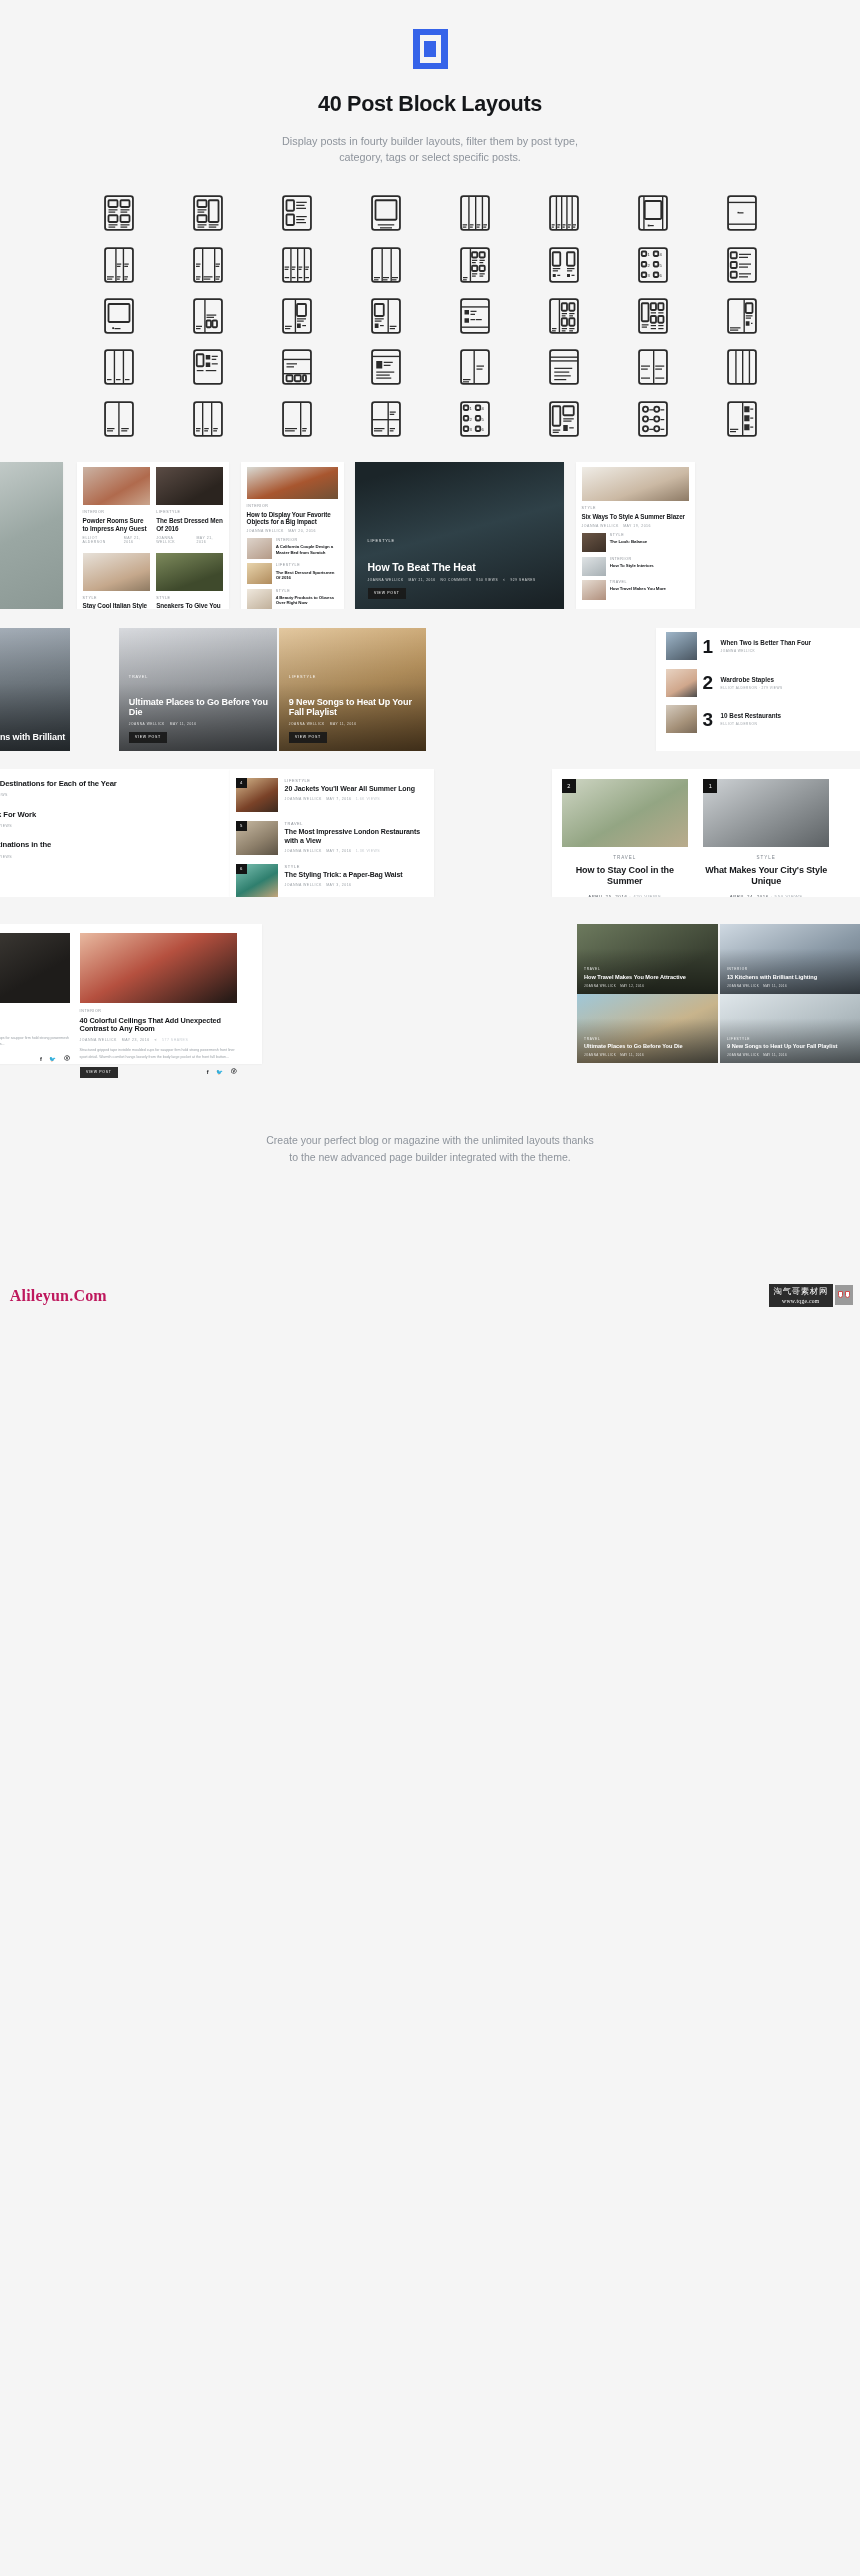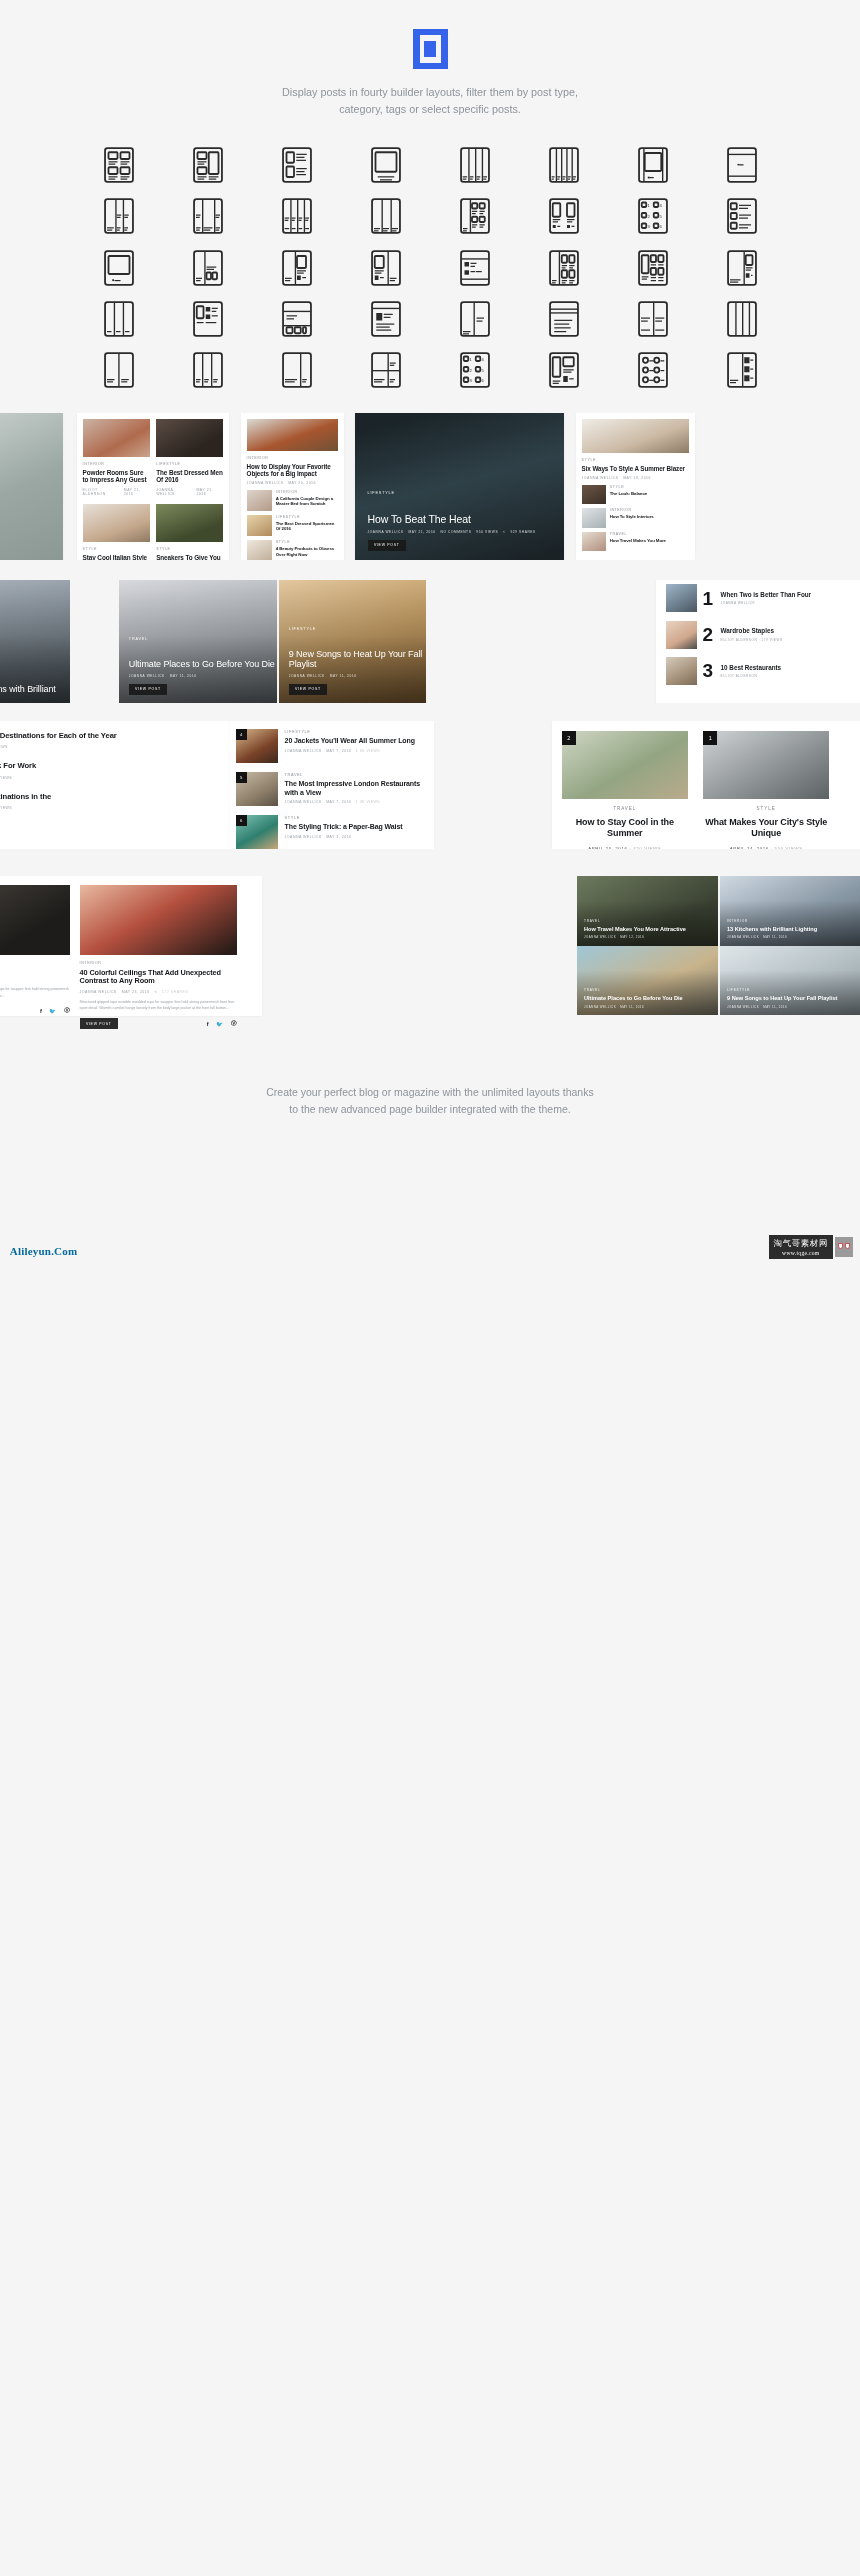--- a/index.html
+++ b/index.html
@@ -58,21 +58,21 @@
   .meta-cat { font-size: 3.6px; letter-spacing: 0.6px; color: #8a8f96; text-transform: uppercase; }
   .meta-line { font-size: 3.5px; letter-spacing: 0.5px; color: #9aa0a6; text-transform: uppercase; }
   .art-title { font-weight: 700; color: #15171a; line-height: 1.18; letter-spacing: -0.1px; }
 
   
   .band2 { height: 123px; margin-top: 19.5px; }
   .hero-tile { position: absolute; top: 0; height: 123px; overflow: hidden; }
   .hero-tile .shade { position:absolute; inset:0; background: linear-gradient(to top, rgba(0,0,0,.55) 0%, rgba(0,0,0,.12) 55%, rgba(0,0,0,0) 100%); }
   .tile-txt { position: absolute; left: 9.8px; bottom: 8.4px; color:#fff; z-index:2; }
   .tile-cat { font-size: 3.8px; letter-spacing: 0.8px; text-transform: uppercase; opacity:.92; }
-  .tile-title { font-size: 9px; font-weight: 400; line-height: 1.18; margin-top: 18px; letter-spacing:-0.1px; }
+  .tile-title { font-size: 9px; font-weight: 700; line-height: 1.18; margin-top: 18px; letter-spacing:-0.1px; }
   .tile-meta { font-size: 3.2px; letter-spacing:0.6px; text-transform:uppercase; opacity:.8; margin-top:4.2px; }
   .btn-view {
     display:inline-block; margin-top: 5.6px; background: rgba(25,25,25,.92); color:#fff;
     font-size: 3.5px; letter-spacing: 0.7px; padding: 3.5px 6.3px; text-transform: uppercase;
   }
 
   
   .rank-panel { position:absolute; top:0; background:#fff; height:123px; box-shadow:0 0.7px 2.1px rgba(0,0,0,.06); }
   .rank-row { display:flex; align-items:center; gap:5.6px; padding: 4.2px 0 0 9.8px; }
   .rank-thumb { width: 31px; height: 28px; flex:none; }
@@ -111,21 +111,21 @@
   .mt-cat { font-size:3.2px; letter-spacing:0.7px; text-transform:uppercase; opacity:.9; }
   .mt-title { font-size:5.6px; font-weight:700; line-height:1.2; margin-top:2.8px; }
   .mt-meta { font-size:2.9px; letter-spacing:0.5px; text-transform:uppercase; opacity:.82; margin-top:2.8px; }
 
   
   .footer { padding: 36px 0 0; text-align:center; }
   .footer-title { font-size: 16px; font-weight:700; color:#15171a; letter-spacing:-0.2px; }
   .footer-sub { margin: 18px auto 0; max-width: 328px; font-size:10.5px; line-height:1.62; color:#8e949c; }
   .wm-left {
     position:absolute; left: 9.8px; bottom: 9.8px;
-    font-size: 11px; font-weight: 700; color:#0369a1; font-family:"Liberation Serif", serif; letter-spacing:0.2px;
+    font-size: 16px; font-weight: 700; color:#be185d; font-family:"Liberation Serif", serif; letter-spacing:0.2px;
   }
   .wm-right { position:absolute; right: 7px; bottom: 8.4px; display:flex; align-items:center; gap:2.1px; }
   .wm-box { background:#2c2c2c; color:#fff; padding:2.8px 4.9px; text-align:center; }
   .wm-cn { font-size:8.4px; letter-spacing:0.7px; font-family:"DejaVu Sans", sans-serif; }
   .wm-url { font-size:5.6px; font-family:"Liberation Serif", serif; letter-spacing:0.3px; margin-top:0.7px; }
   .wm-face { width:18px; height:19.5px; background:#9a9a9a; display:flex; align-items:center; justify-content:center; }
   .wm-glasses { width:12.6px; height:7.7px; position:relative; }
   .wm-glasses i { position:absolute; top:0; width:4.9px; height:6.3px; border:1.1px solid #d04a4a; border-radius:0 0 2.8px 2.8px; background:#fff;}
   .wm-glasses i.l { left:0; } .wm-glasses i.r { right:0; }
 </style>
@@ -133,20 +133,21 @@
 <body>
 
 <div class="page">
 
   <section class="hero">
     <div class="logo-mark">
       <div class="logo-inner">
           <div class="logo-core"></div>
         </div>
     </div>
+    <h1 class="hero-title">40 Post Block Layouts</h1>
     <p class="hero-sub">Display posts in fourty builder layouts, filter them by post type, category, tags or select specific posts.</p>
   </section>
 
   <section class="icon-grid" id="icon-grid">
       <div class="icon-cell">
         <svg width="32" height="36" viewBox="0 0 40 48">
           <rect x="1.4" y="1.4" width="37.2" height="45.2" rx="3.2" fill="none" stroke="#2b2b2b" stroke-width="2.4"></rect>
           <rect x="6" y="7" width="12" height="9" rx="1.2" fill="none" stroke="#2b2b2b" stroke-width="2.4"></rect>
           <rect x="22" y="7" width="12" height="9" rx="1.2" fill="none" stroke="#2b2b2b" stroke-width="2.4"></rect>
           <rect x="6" y="19" width="12" height="1.6" fill="#2b2b2b"></rect>

